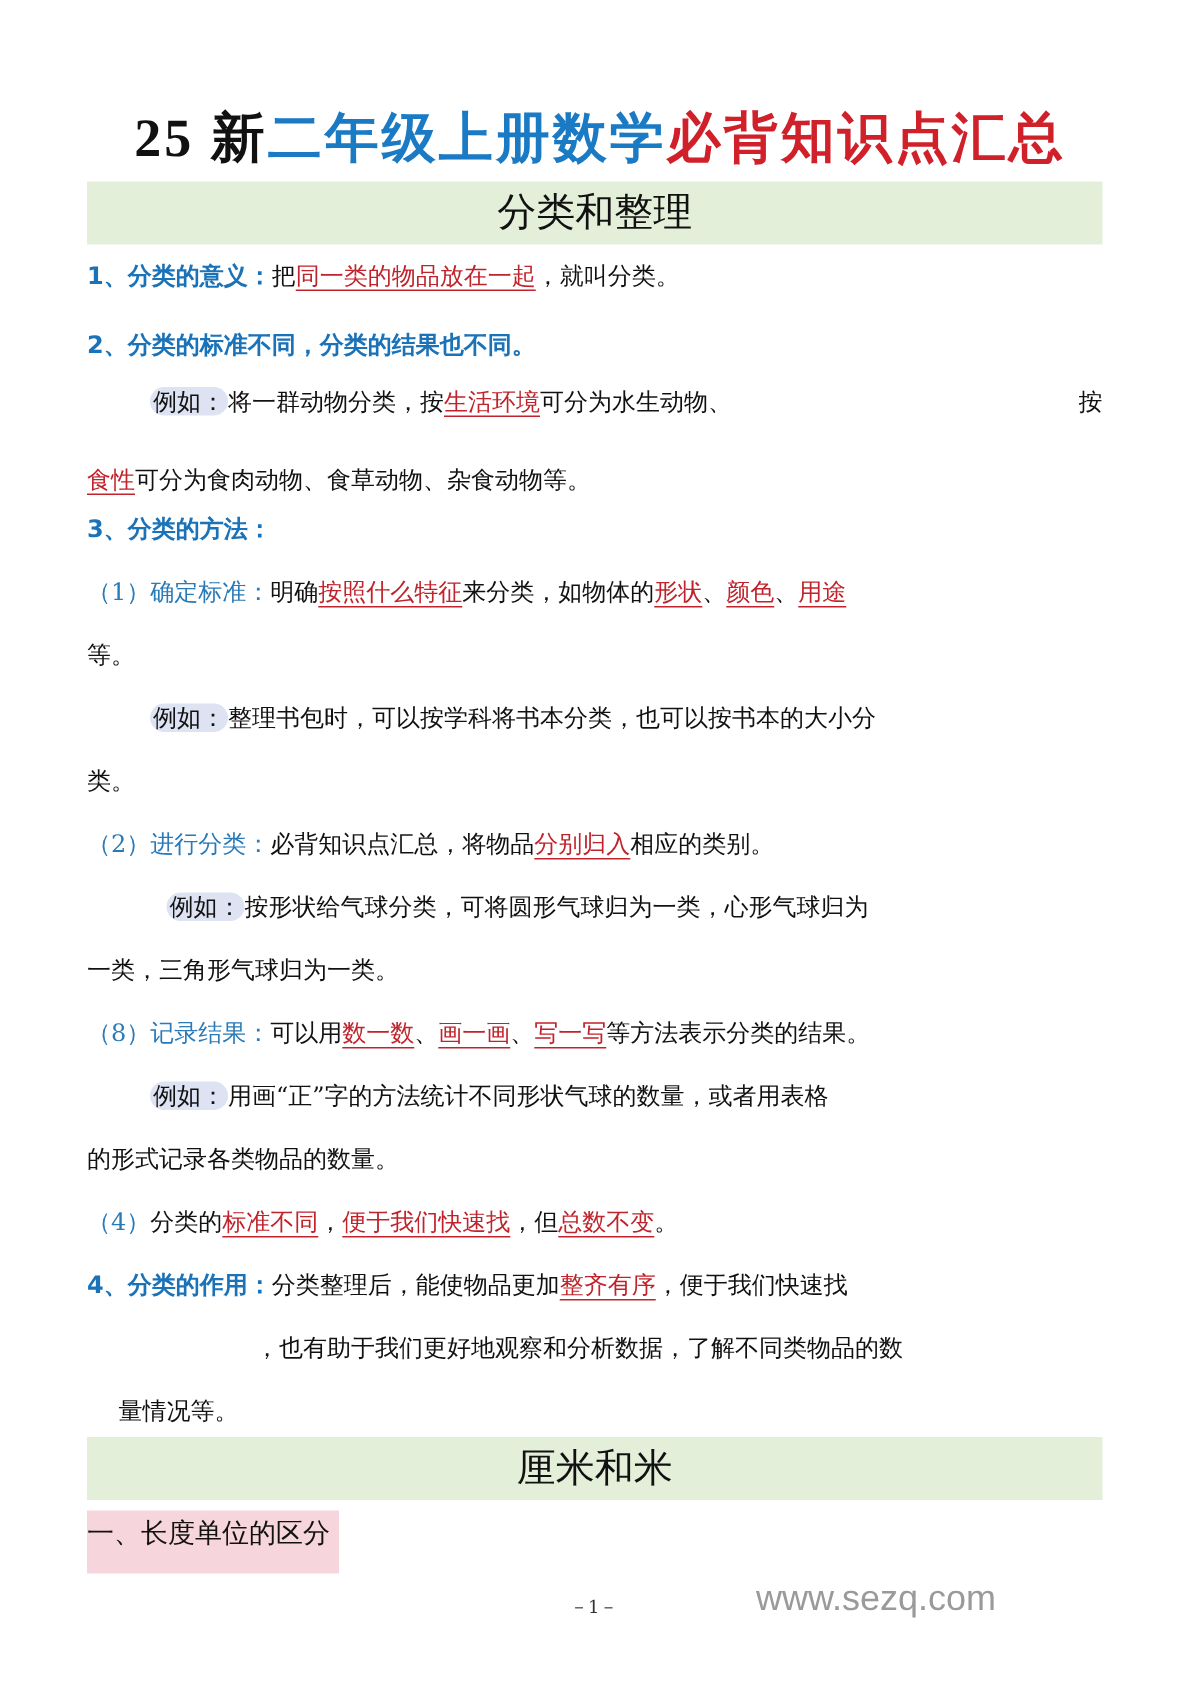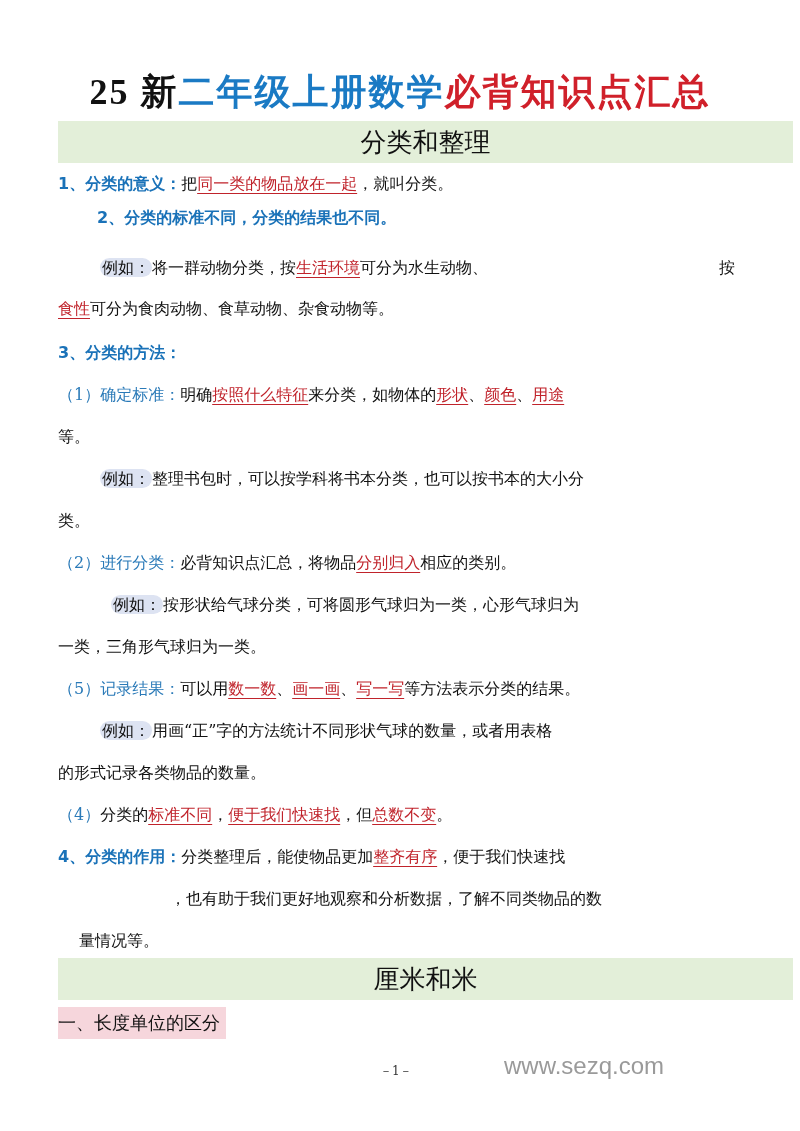--- a/index.html
+++ b/index.html
@@ -2,53 +2,53 @@
 <html><head>
 <meta charset="utf-8">
 <style>
   html, body { margin:0; padding:0; }
   body { width:800px; height:1131px; background:#ffffff; position:relative; overflow:hidden;
          font-family:"DejaVu Serif","Liberation Serif",serif; color:#111; }
   .title { position:absolute; top:68px; left:0; width:800px; text-align:center; font-size:36px; font-weight:bold; letter-spacing:2px; }
   .title .black { color:#111; font-family:"Liberation Serif","DejaVu Serif",serif; }
   .title .blue { color:#1a7ac4; }
   .title .red { color:#d0202a; }
-  .banner { position:absolute; left:58px; width:735px; height:42px; background:#e3efd9; text-align:center;
+  .banner { position:absolute; left:58px; width:677px; height:42px; background:#e3efd9; text-align:center;
             font-size:26px; line-height:42px; color:#111; }
   .line { position:absolute; left:58px; font-size:16px; white-space:nowrap; line-height:24px; }
   .blue-b { color:#1a72b8; font-weight:bold; font-family:"DejaVu Sans","Liberation Sans",sans-serif; }
   .blue-n { color:#2a7ab8; }
   .u { color:#c0232b; text-decoration:underline; text-decoration-color:#c0232b; text-underline-offset:4px; }
   .eg { background:#dde3f2; padding:0 2px;border-radius:10px; }
-  .pink { position:absolute; left:58px; top:1007px; height:32px; background:#f6d6dc; padding:0 6px 0 0; font-size:18px; line-height:32px; }
+  .pink { position:absolute; left:58px; top:1007px; height:42px; background:#f6d6dc; padding:0 6px 0 0; font-size:18px; line-height:32px; }
   .pagenum { position:absolute; top:1063px; left:380px; font-size:12px; color:#333; }
   .watermark { position:absolute; top:1052px; left:504px; font-size:24px; color:#9a9a9a; font-family:"Liberation Sans","DejaVu Sans",sans-serif; }
 </style>
 </head>
 <body>
 
 <div class="title">
   <span class="black">25 新</span><span class="blue">二年级上册数学</span><span class="red">必背知识点汇总</span>
 </div>
 
 <div class="banner" style="top:121px;">分类和整理</div>
 
 <div class="line" style="top:172px;">
   <span class="blue-b">1、分类的意义：</span><span>把</span><span class="u">同一类的物品放在一起</span><span>，就叫分类。</span>
 </div>
 
-<div class="line" style="top:206px;margin-left:39px;">
+<div class="line" style="top:218px;">
   <span class="blue-b">2、分类的标准不同，分类的结果也不同。</span>
 </div>
 
 <div class="line" style="top:256px; left:100px; width:635px;">
   <span class="eg">例如：</span><span>将一群动物分类，按</span><span class="u">生活环境</span><span>可分为水生动物、</span><span style="position:absolute; right:0;">按</span>
 </div>
 
-<div class="line" style="top:298px;font-family:Liberation Mono, monospace;">
+<div class="line" style="top:308px;">
   <span class="u">食性</span><span>可分为食肉动物、食草动物、杂食动物等。</span>
 </div>
 
 <div class="line" style="top:341px;">
   <span class="blue-b">3、分类的方法：</span>
 </div>
 
 <div class="line" style="top:383px;">
   <span class="blue-n">（1）确定标准：</span><span>明确</span><span class="u">按照什么特征</span><span>来分类，如物体的</span><span class="u">形状</span><span>、</span><span class="u">颜色</span><span>、</span><span class="u">用途</span>
 </div>
@@ -65,21 +65,21 @@
   <span class="blue-n">（2）进行分类：</span><span>必背知识点汇总，将物品</span><span class="u">分别归入</span><span>相应的类别。</span>
 </div>
 
 <div class="line" style="top:593px; left:100px;margin-left:11px;">
   <span class="eg">例如：</span><span>按形状给气球分类，可将圆形气球归为一类，心形气球归为</span>
 </div>
 
 <div class="line" style="top:635px;">一类，三角形气球归为一类。</div>
 
 <div class="line" style="top:677px;">
-  <span class="blue-n">（5）记录结果：</span><span>可以用</span><span class="u">数一数</span><span>、</span><span class="u">画一画</span><span>、</span><span class="u">写一写</span><span>等方法表示分类的结果。</span>
+  <span class="blue-n">（8）记录结果：</span><span>可以用</span><span class="u">数一数</span><span>、</span><span class="u">画一画</span><span>、</span><span class="u">写一写</span><span>等方法表示分类的结果。</span>
 </div>
 
 <div class="line" style="top:719px; left:100px;">
   <span class="eg">例如：</span><span>用画“正”字的方法统计不同形状气球的数量，或者用表格</span>
 </div>
 
 <div class="line" style="top:761px;">的形式记录各类物品的数量。</div>
 
 <div class="line" style="top:803px;">
   <span class="blue-n">（4）</span><span>分类的</span><span class="u">标准不同</span><span>，</span><span class="u">便于我们快速找</span><span>，但</span><span class="u">总数不变</span><span>。</span>

